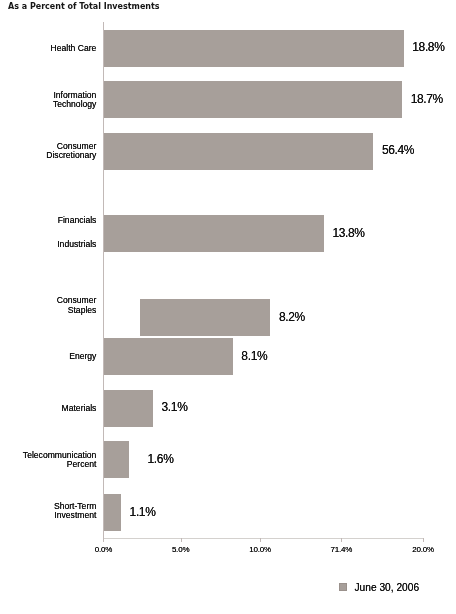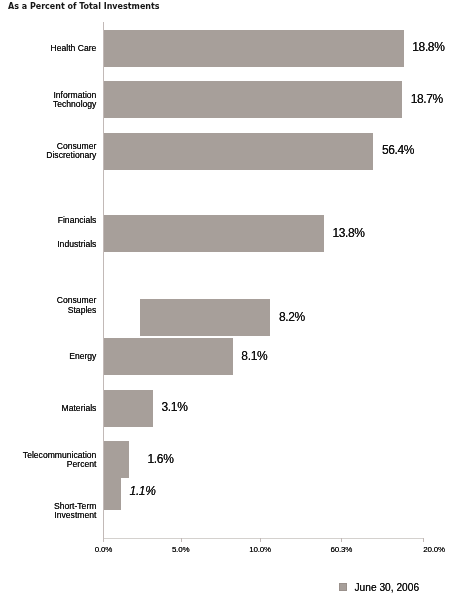--- a/index.html
+++ b/index.html
@@ -179,21 +179,21 @@
         <div class="bar-value" style="left: 137.857px;">8.1%</div>
       </div>
       <div class="bar-row" style="top: 360.75px;">
         <div class="bar" style="width: 49.507px; background: rgb(167, 159, 154);"></div>
         <div class="bar-value" style="left: 58.007px;">3.1%</div>
       </div>
       <div class="bar-row" style="top: 412.2px;">
         <div class="bar" style="width: 25.552px; background: rgb(167, 159, 154);"></div>
         <div class="bar-value" style="left: 44px;">1.6%</div>
       </div>
-      <div class="bar-row" style="top: 444px; font-style: italic;">
+      <div class="bar-row" style="top: 465px;">
         <div class="bar" style="width: 17.567px; background: rgb(167, 159, 154);"></div>
         <div class="bar-value" style="left: 26.067px;">1.1%</div>
       </div>
     </div>
   <div id="cat-labels">
       <div class="cat-label" style="top: 43.7px;">
         <div>Health Care</div>
       </div>
       <div class="cat-label" style="top: 90.55px; text-align: right;">
         <div>Information</div>
@@ -229,23 +229,23 @@
       </div>
     </div>
   <div id="ticks">
       <div class="tick" style="left: 103.4px; background: rgb(194, 185, 183);"></div>
       <div class="tick-label" style="left: 103.4px;">0.0%</div>
       <div class="tick" style="left: 180.6px; background: rgb(194, 185, 183);"></div>
       <div class="tick-label" style="left: 180.6px;">5.0%</div>
       <div class="tick" style="left: 260.1px; background: rgb(194, 185, 183);"></div>
       <div class="tick-label" style="left: 260.1px;">10.0%</div>
       <div class="tick" style="left: 341.4px; background: rgb(194, 185, 183);"></div>
-      <div class="tick-label" style="left: 341.4px;">60.3%</div>
+      <div class="tick-label" style="left: 341.4px;">71.4%</div>
       <div class="tick" style="left: 422.6px; background: rgb(194, 185, 183);"></div>
-      <div class="tick-label" style="left: 434px; text-align: right;">20.0%</div>
+      <div class="tick-label" style="left: 423px; text-align: right;">20.0%</div>
     </div>
 
   <div id="legend">
     <div id="legend-swatch" style="background: rgb(167, 159, 154);"></div>
     <div id="legend-label">June 30, 2006</div>
   </div>
 
 </div>
 
 </body></html>

